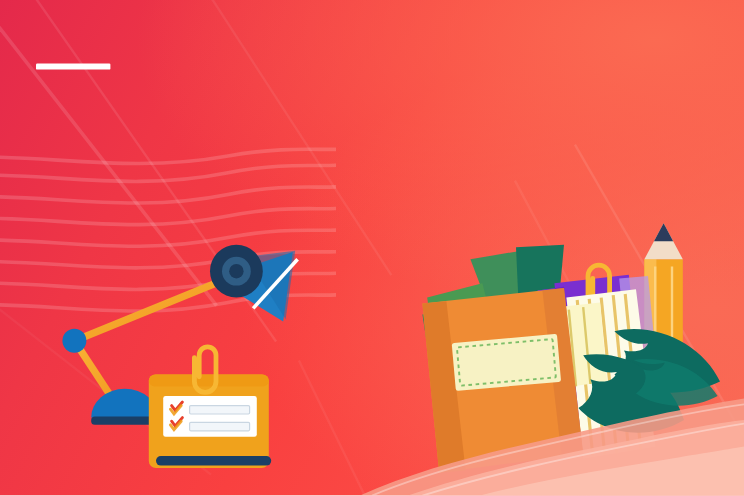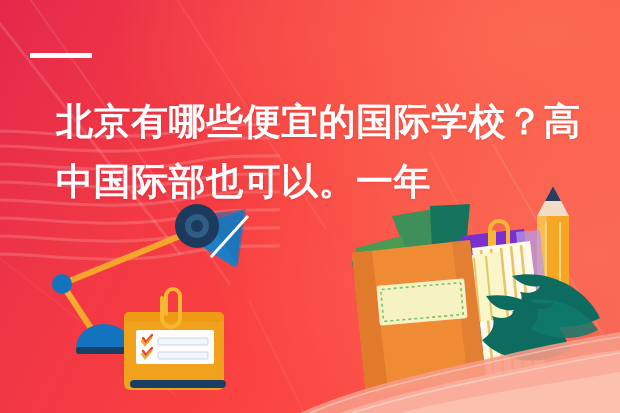--- a/index.html
+++ b/index.html
@@ -69,21 +69,20 @@
       <path d="M-10,52 C70,34 150,64 250,44 C300,34 330,40 350,37"></path>
       <path d="M-10,70 C70,52 150,82 250,62 C300,52 330,58 350,55"></path>
       <path d="M-10,88 C70,70 150,100 250,80 C300,70 330,76 350,73"></path>
       <path d="M-10,106 C70,88 150,118 250,98 C300,88 330,94 350,91"></path>
       <path d="M-10,124 C70,106 150,136 250,116 C300,106 330,112 350,109"></path>
       <path d="M-10,142 C70,124 150,154 250,134 C300,124 330,130 350,127"></path>
     </g>
   </svg>
 
   <div class="dash"></div>
-  <div class="headline">北京有哪些便宜的国际学校？高中国际部也可以。一年</div>
 
   <svg class="art" viewBox="0 0 620 413">
     <defs>
       <clipPath id="frame">
           <rect x="0" y="0" width="620" height="413"></rect>
         </clipPath>
       <linearGradient id="lampArm" x1="0" y1="0" x2="1" y2="1">
         <stop offset="0%" stop-color="#f9b235"></stop>
           <stop offset="100%" stop-color="#f0981f"></stop>
       </linearGradient>

